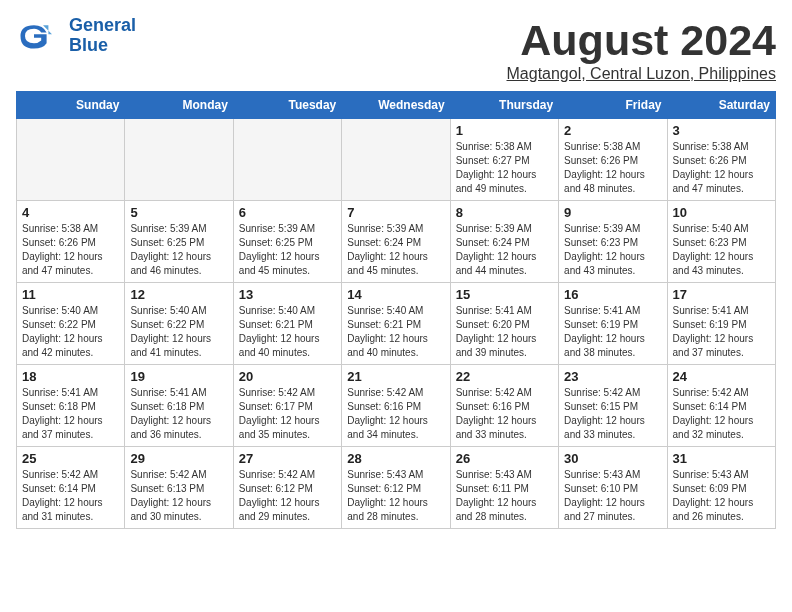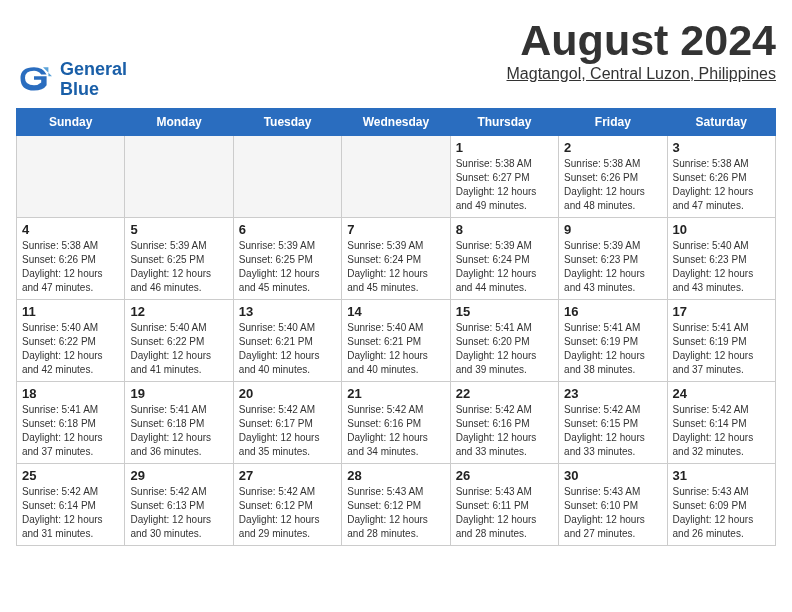--- a/index.html
+++ b/index.html
@@ -11,22 +11,22 @@
       padding: 16px;
     }
     .header-area {
       display: flex;
       align-items: flex-start;
       justify-content: space-between;
       margin-bottom: 8px;
     }
     .logo {
       display: flex;
-      gap: 8px;
-      margin-top: 44px;
+      align-items: center;
+      gap: 17px;
     }
     .logo-text {
       font-size: 18px;
       font-weight: bold;
       color: #1a5fa8;
       line-height: 1.1;
     }
     .logo-text span { display: block; }
     .logo-icon {
       width: 36px;
@@ -46,21 +46,21 @@
       text-decoration: underline;
     }
     .calendar {
       width: 100%;
       border-collapse: collapse;
       font-size: 10.5px;
     }
     .calendar thead tr th {
       background: #2a6dbf;
       color: #fff;
-      text-align: center;
+      text-align: right;
       padding: 6px 5px;
       font-size: 12px;
       border: 1px solid #2a6dbf;
     }
     .calendar tbody tr td {
       border: 1px solid #ccc;
       vertical-align: top;
       padding: 4px 5px;
       width: 108px;
       min-height: 80px;

